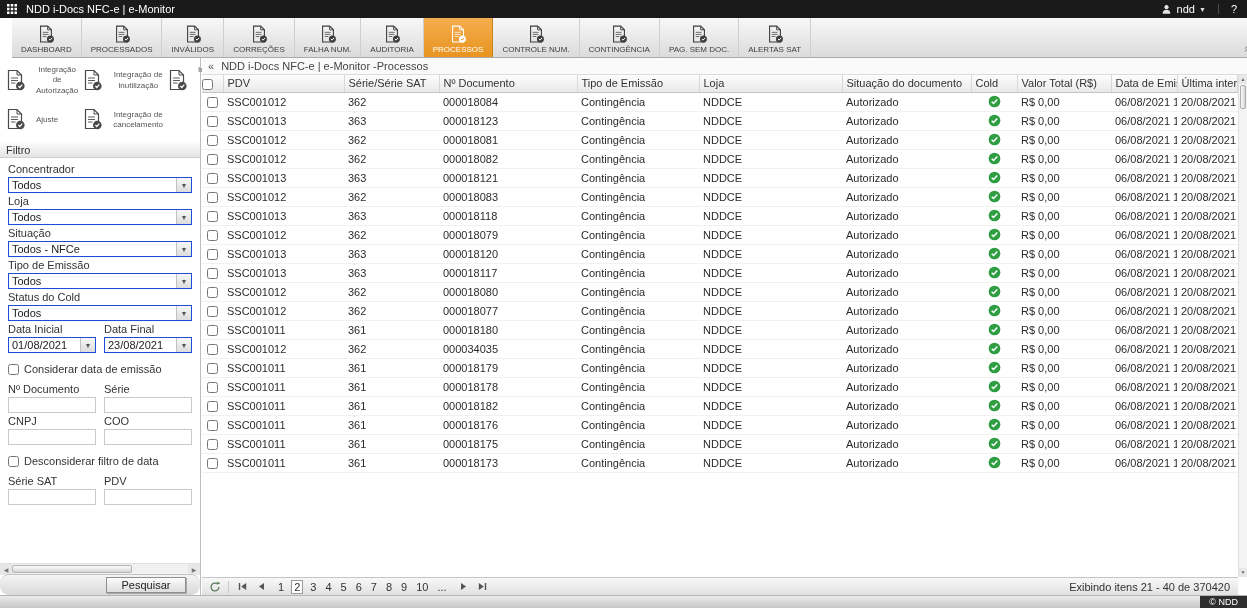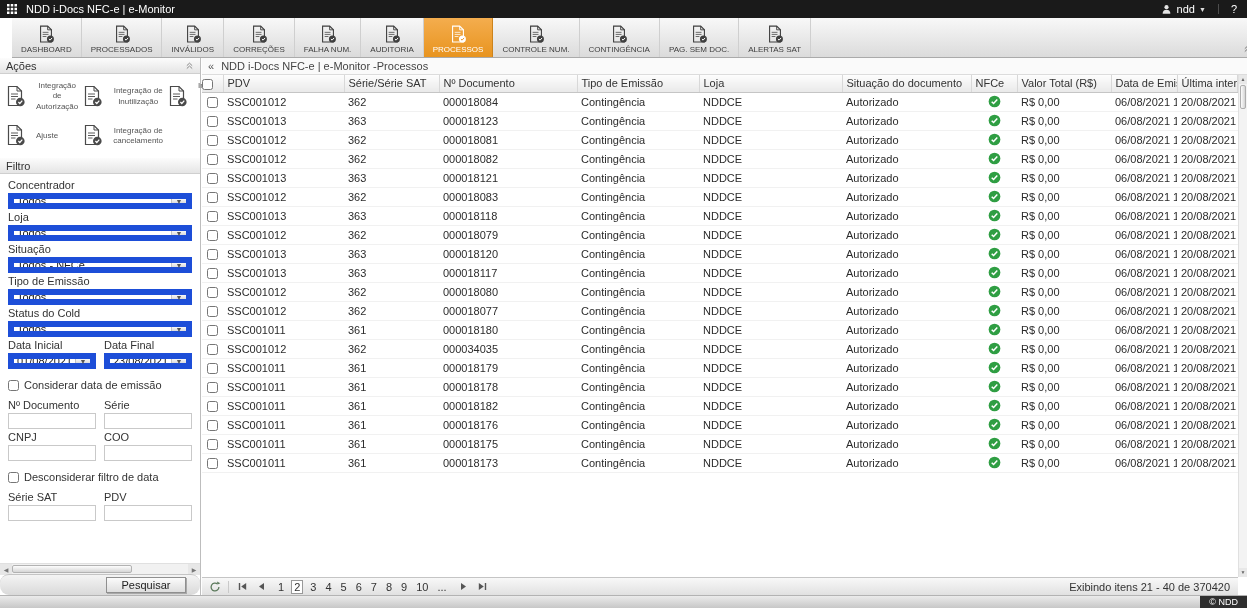--- a/index.html
+++ b/index.html
@@ -34,21 +34,21 @@
   .panel-header { height:16px; background:linear-gradient(#fcfcfc,#e5e5e5); border-bottom:1px solid #cfcfcf; display:flex; align-items:center; padding:0 6px; color:#333; }
   .ph-collapse { margin-left:auto; display:inline-flex; }
   .actions { display:grid; grid-template-columns:repeat(3,1fr); padding:5px 2px 7px; row-gap:7px; }
   .action-btn { display:flex; flex-direction:row; align-items:center; gap:9px; padding:2px 1px; }
   .action-icon { color:#4a4a4a; }
   .action-btn .badge-check { stroke:#fff; }
   .action-label { font-size:8px; color:#555; text-align:center; line-height:1.3; }
   .filter-form { padding:5px 8px 0; }
   .field { margin-bottom:2px; }
   .field > label { display:block; font-size:11px; color:#333; margin-bottom:2px; }
-  .combo { display:flex; height:16px; border:6px solid #1d4ed8; background:#fff; }
+  .combo { display:flex; height:16px; border:1px solid #1d4ed8; background:#fff; }
   .combo-input { flex:1; border:0; outline:0; font:11px "Liberation Sans",sans-serif; padding:0 3px; color:#222; min-width:0; background:transparent; }
   .combo-btn { width:15px; background:linear-gradient(#f7f7f7,#dcdcdc); border-left:1px solid #c2c2c2; font-size:7px; color:#555; display:flex; align-items:center; justify-content:center; }
   .field-row { display:flex; gap:8px; }
   .field-row .field { flex:1; min-width:0; }
   .text-input { width:100%; height:16px; border:1px solid #c9c9c9; font:11px "Liberation Sans",sans-serif; padding:0 3px; }
   .check-row { display:flex; align-items:center; gap:5px; margin:8px 0; }
   .check-row input { width:11px; height:11px; margin:0; }
   .sidebar-hscroll { position:absolute; left:0; bottom:21px; width:100%; height:11px; background:#f1f1f1; border-top:1px solid #e0e0e0; display:flex; align-items:center; }
   .hs-btn { width:12px; height:11px; font-size:6px; color:#777; display:flex; align-items:center; justify-content:center; background:#e7e7e7; }
   .hs-track { flex:1; position:relative; height:100%; }
@@ -268,28 +268,20 @@
 
   </div>
   <span class="ribbon-collapse" data-interactable="true">
     <svg width="9" height="9" viewBox="0 0 10 10">
         <path d="M2 5.2 L5 2.4 8 5.2 M2 8.4 L5 5.6 8 8.4" stroke="#777" fill="none" stroke-width="1.1"></path>
       </svg>
   </span>
 </div>
 
 <div class="sidebar" data-interactable="false">
-  <div class="panel-header" data-interactable="false">
-    <span data-interactable="false">Ações</span>
-    <span class="ph-collapse" data-interactable="true">
-      <svg width="9" height="9" viewBox="0 0 10 10">
-          <path d="M2 5.2 L5 2.4 8 5.2 M2 8.4 L5 5.6 8 8.4" stroke="#888" fill="none" stroke-width="1.1"></path>
-        </svg>
-    </span>
-  </div>
 
   <div class="actions">
 
       <div class="action-btn" data-interactable="true">
         <span class="action-icon" data-interactable="false">
           <svg width="24" height="24" viewBox="0 0 24 24">
             <path d="M5.5 2.5 h8.5 l4.5 4.5 v14.5 h-13 z" fill="#fff" stroke="currentColor" stroke-width="1.2"></path>
             <path d="M14 2.5 v4.5 h4.5" fill="none" stroke="currentColor" stroke-width="1"></path>
             <path d="M8 10 h7 M8 12.5 h7 M8 15 h4.5" stroke="currentColor" stroke-width="0.9"></path>
             <circle cx="17.3" cy="18" r="4.3" fill="currentColor"></circle>
@@ -492,21 +484,21 @@
       </colgroup>
       <thead>
         <tr>
           <th class="check-col" data-interactable="false"><input type="checkbox" data-interactable="true" style=""></th>
           <th data-interactable="true">PDV</th>
             <th data-interactable="true">Série/Série SAT</th>
             <th data-interactable="true">Nº Documento</th>
             <th data-interactable="true">Tipo de Emissão</th>
             <th data-interactable="true">Loja</th>
             <th data-interactable="true">Situação do documento</th>
-            <th data-interactable="true">NFCe</th>
+            <th data-interactable="true">Cold</th>
             <th data-interactable="true">Valor Total (R$)</th>
             <th data-interactable="true">Data de Emissão</th>
             <th data-interactable="true">Última interação</th>
         </tr>
       </thead>
       <tbody>
 
           <tr data-interactable="true">
             <td class="check-col" data-interactable="false"><input type="checkbox" data-interactable="true" style=""></td>
             <td data-interactable="false">SSC001012</td>

